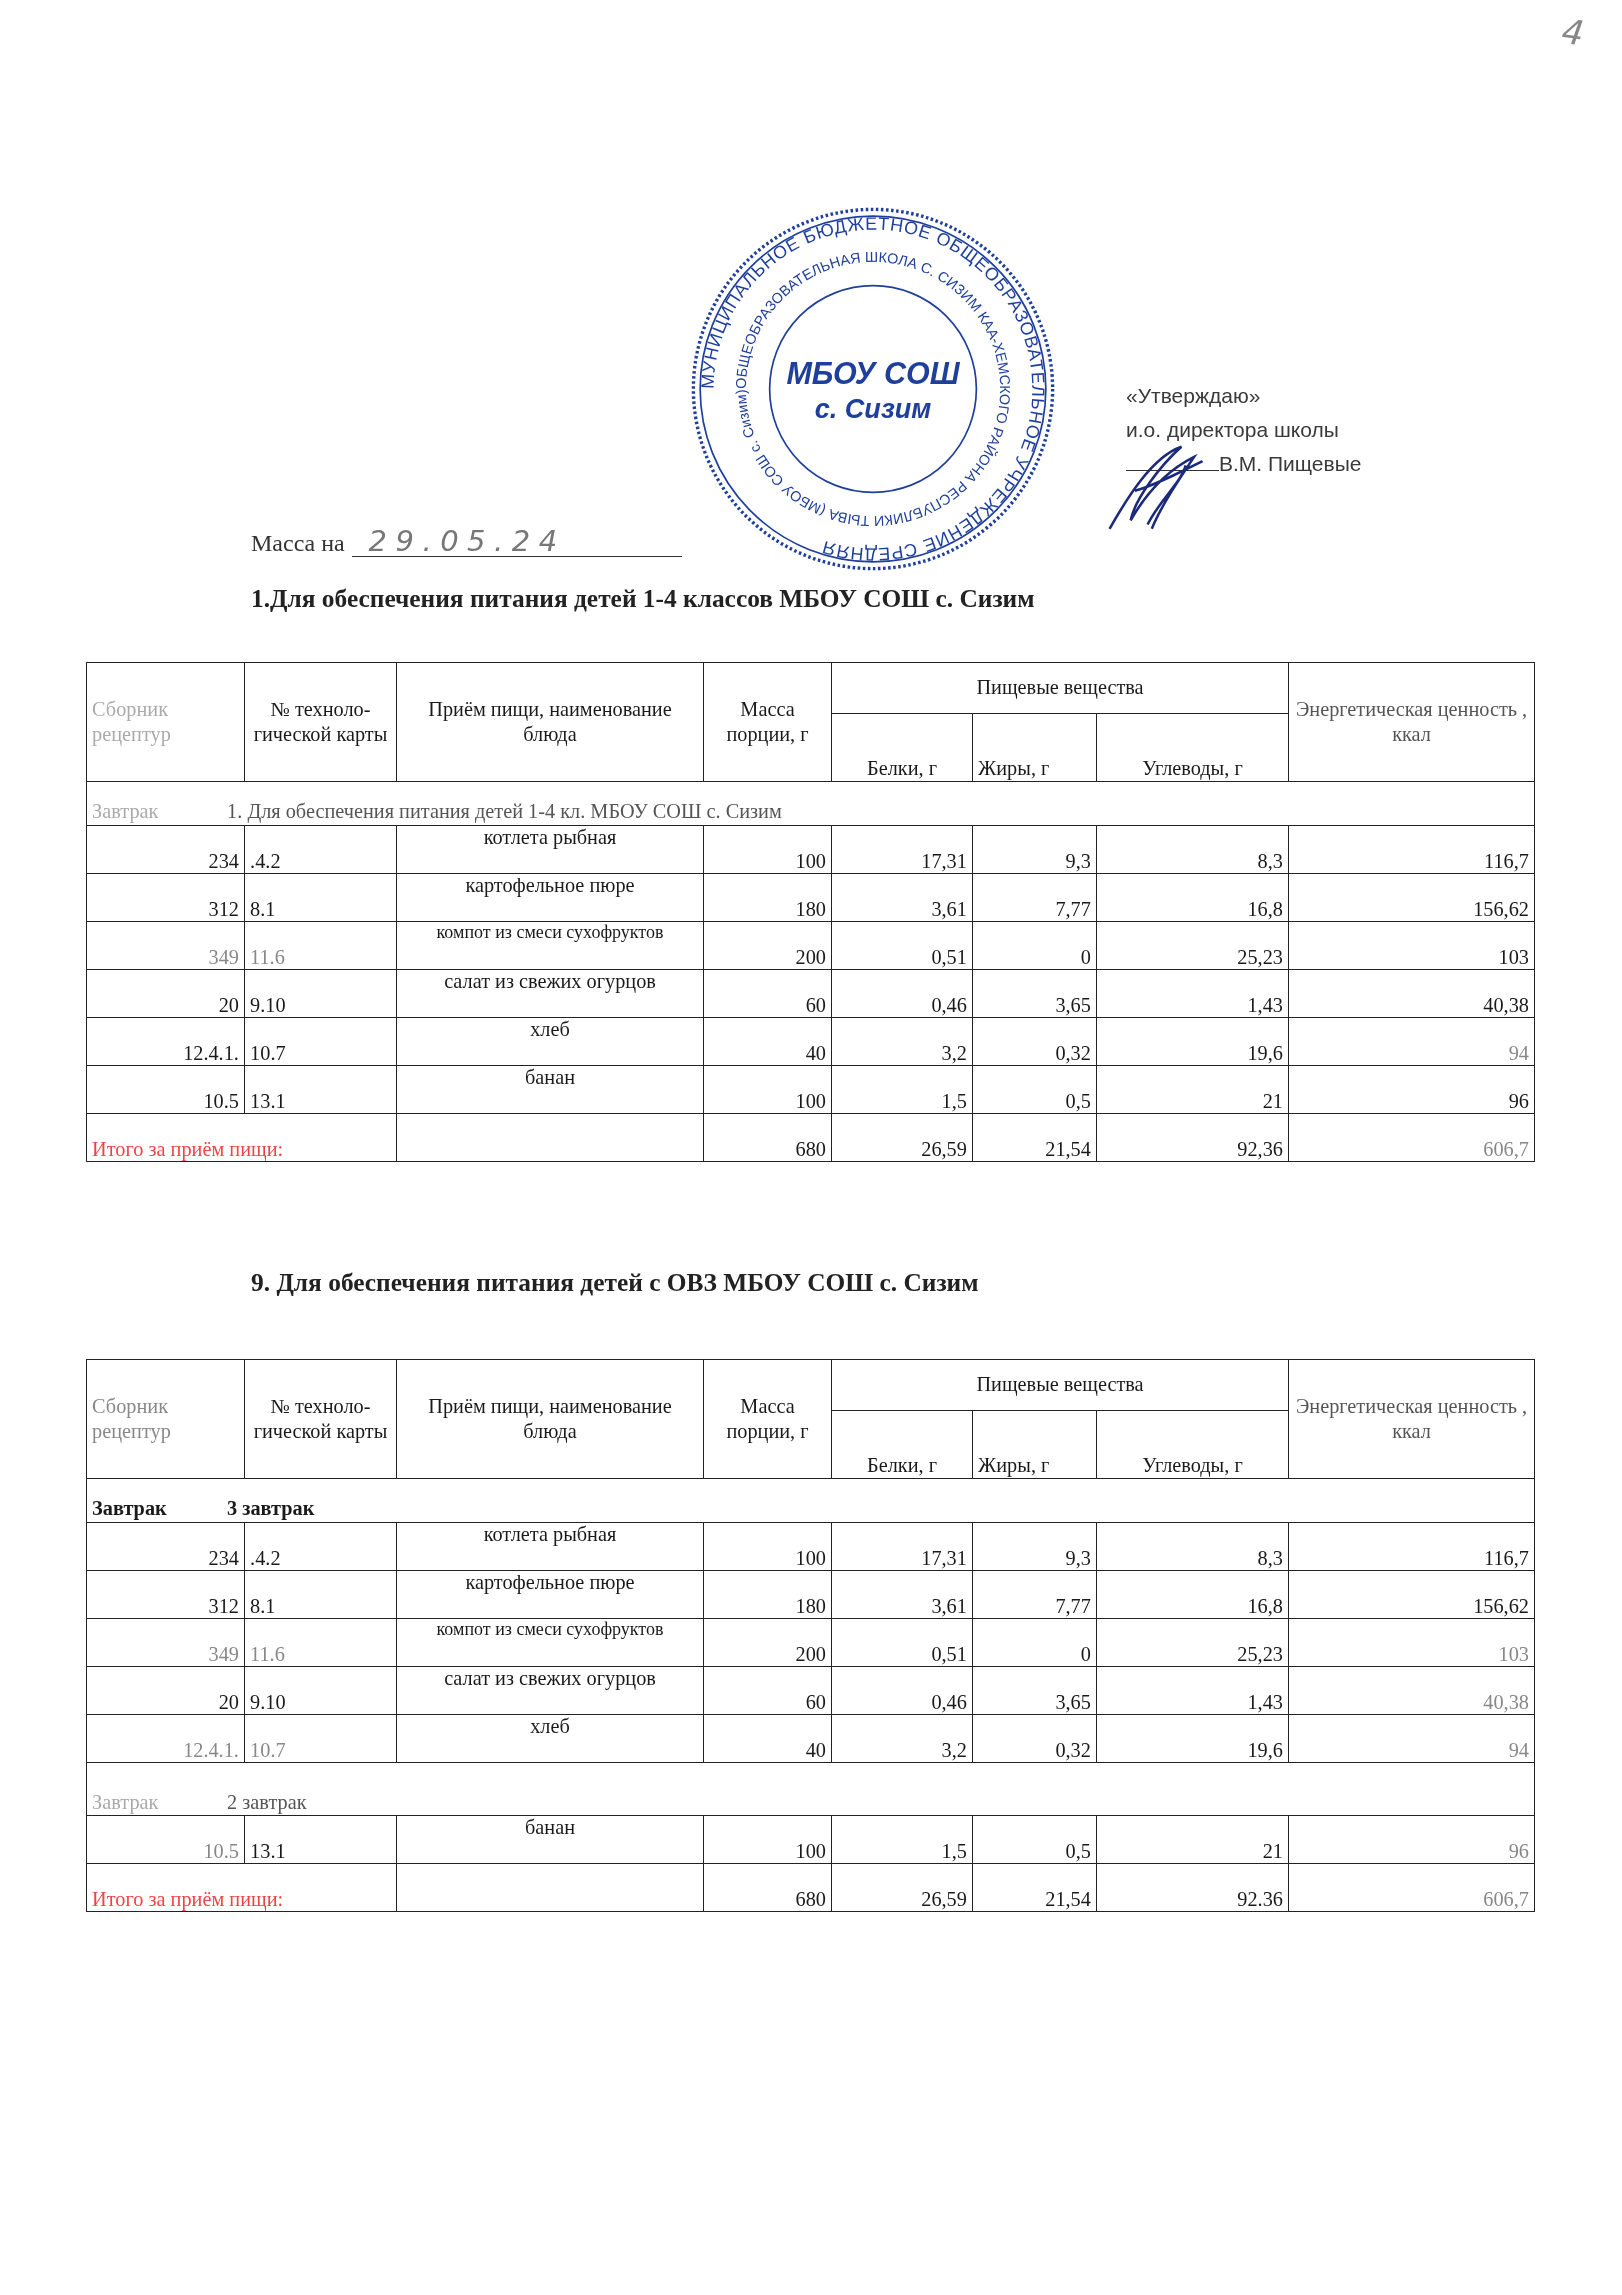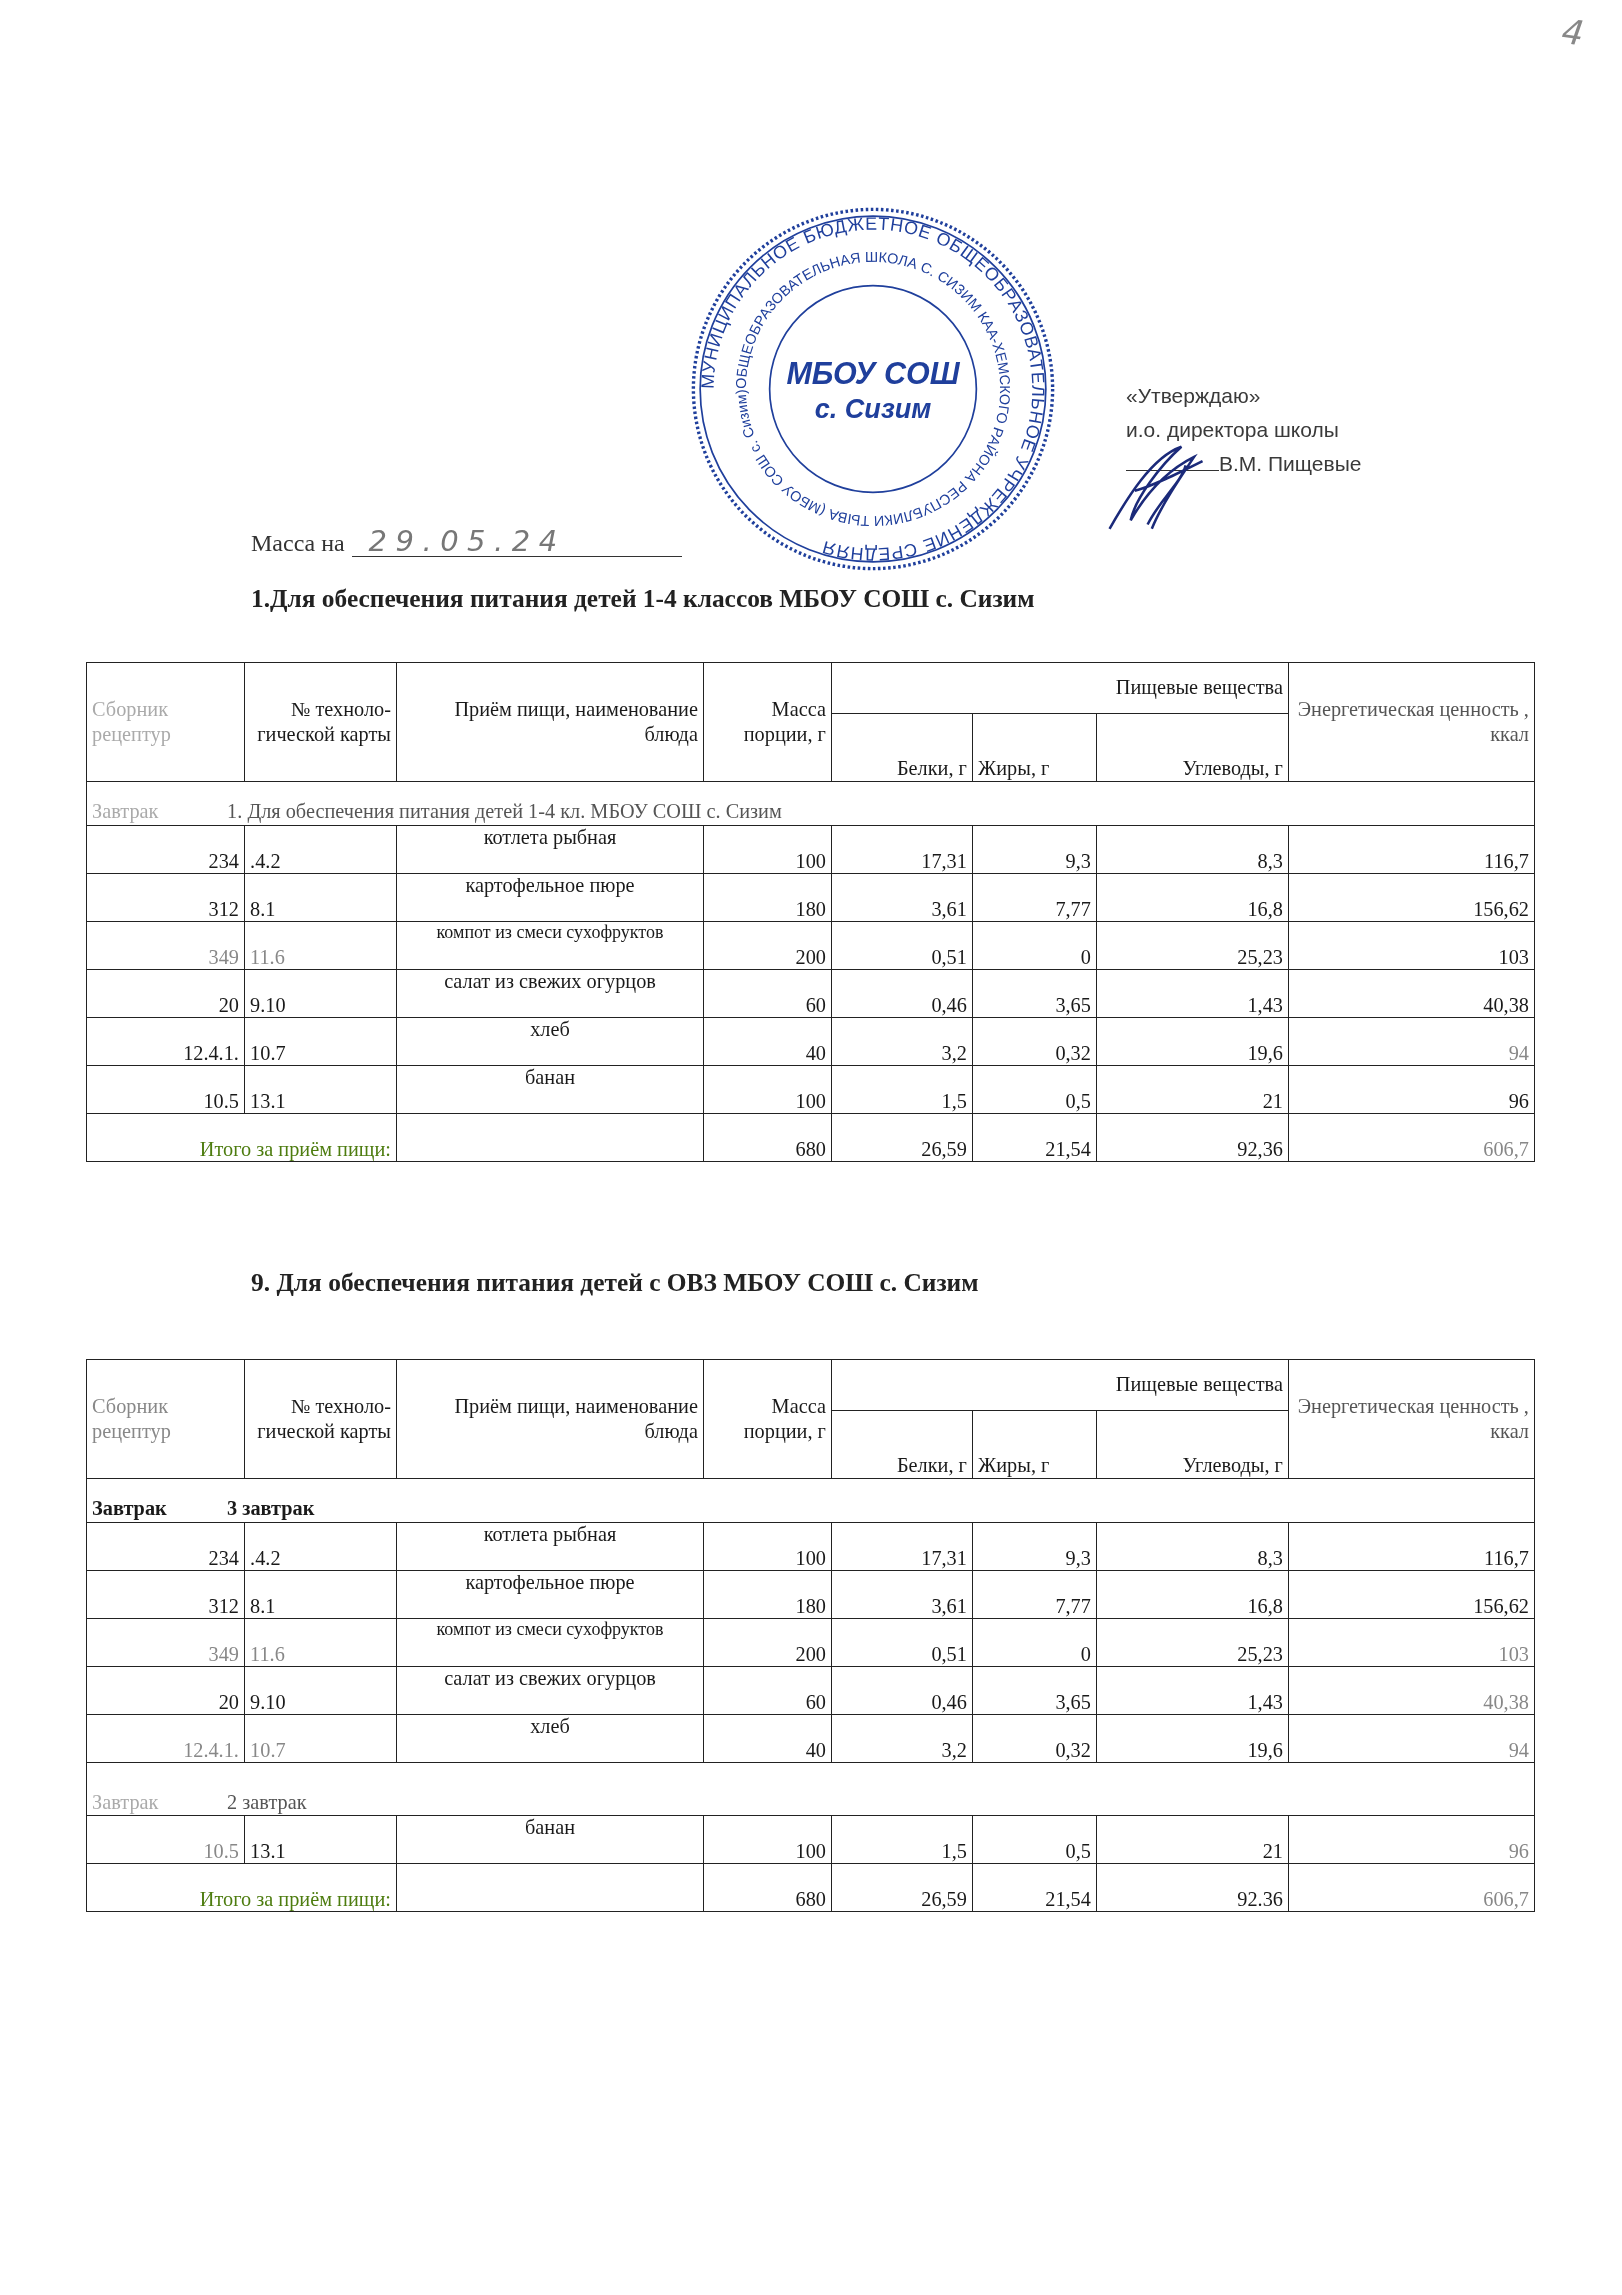--- a/index.html
+++ b/index.html
@@ -25,35 +25,35 @@
 
   .section-title { font-size:25.4px; font-weight:bold; color:#222; }
   .title1 { left:251px; top:584px; }
   .title2 { left:251px; top:1268px; }
 
   
   table.menu { position:absolute; border-collapse:collapse; table-layout:fixed; font-size:20.3px; }
   table.menu td, table.menu th { border:1.7px solid #222; padding:0 5.1px; font-weight:normal; }
   table.t1 { left:86px; top:662px; width:1449px; }
   table.t2 { left:86px; top:1359px; width:1449px; }
-  th { text-align:right; vertical-align:middle; line-height:25.4px; }
+  th { text-align:center; vertical-align:middle; line-height:25.4px; }
   th.faint { color:#aaa; text-align:left; }
   .hdr1 { height:51px; }
   .hdr2 { height:68px; }
   td.num { text-align:right; vertical-align:bottom; padding-bottom:3.4px; }
   td.code { text-align:left; vertical-align:bottom; padding-bottom:3.4px; }
   td.name { text-align:center; vertical-align:top; padding-top:8.5px; }
   tr.item td { height:47px; }
   tr.section-row td { height:41px; border-left:1.7px solid #222; border-right:1.7px solid #222; vertical-align:bottom; padding-bottom:1.7px; }
   .sec-label { display:inline-block; width:135px; }
   .sec-label.faint { color:#aaa; }
   .t1 .sec-text { color:#555; }
   .t2 .sec-bold { font-weight:bold; }
   tr.total td { height:47px; }
-  td.total-label { color:#4d7c0f; text-align:right; vertical-align:bottom; padding-bottom:3.4px; border-right:none; }
+  td.total-label { color:#ef4444; text-align:left; vertical-align:bottom; padding-bottom:3.4px; border-right:none; }
   td.faint-num { color:#888; }
 </style>
 </head>
 <body>
 
 <div class="abs page-mark">4</div>
 
 <div class="abs stamp">
   <svg viewBox="0 0 432 432">
     <defs>

